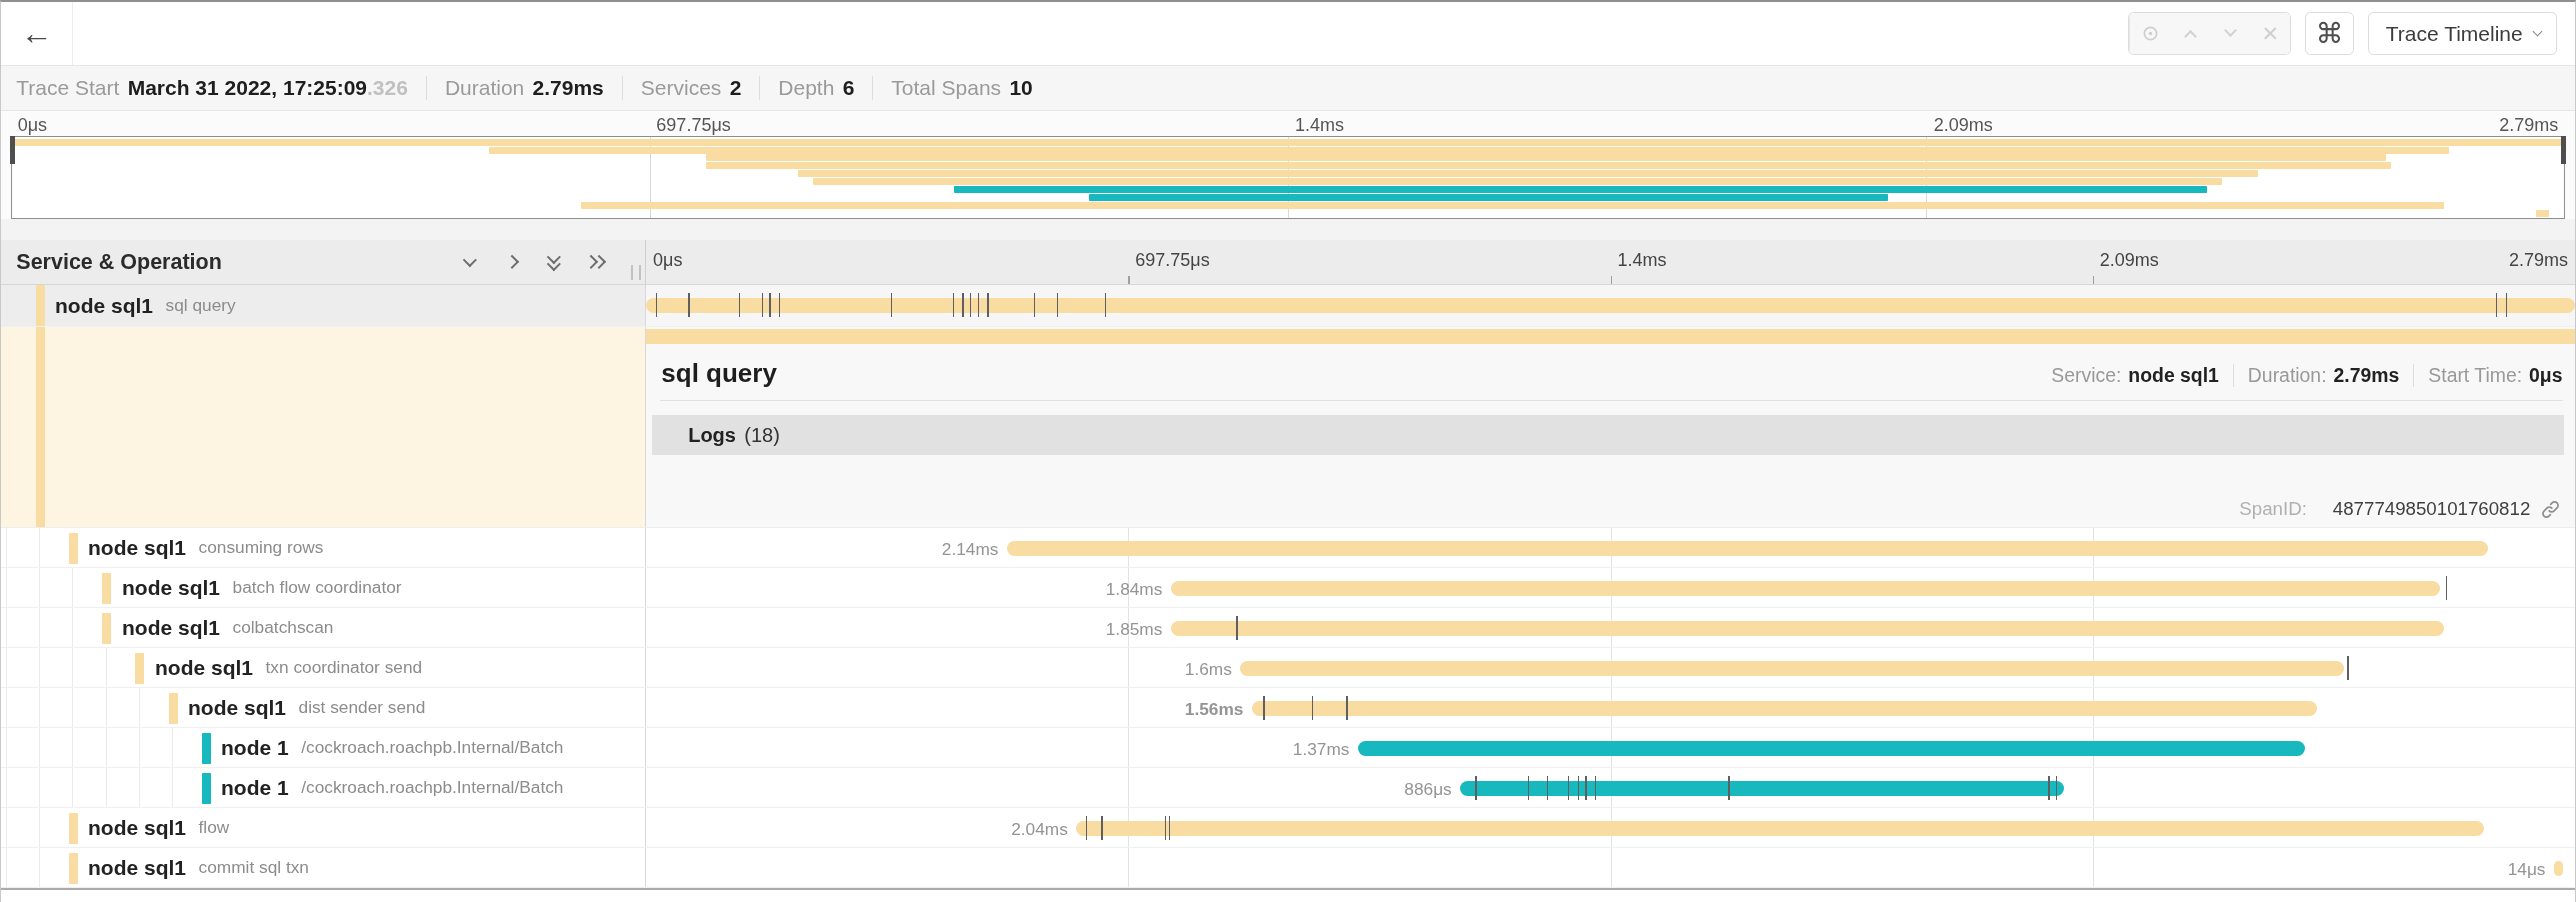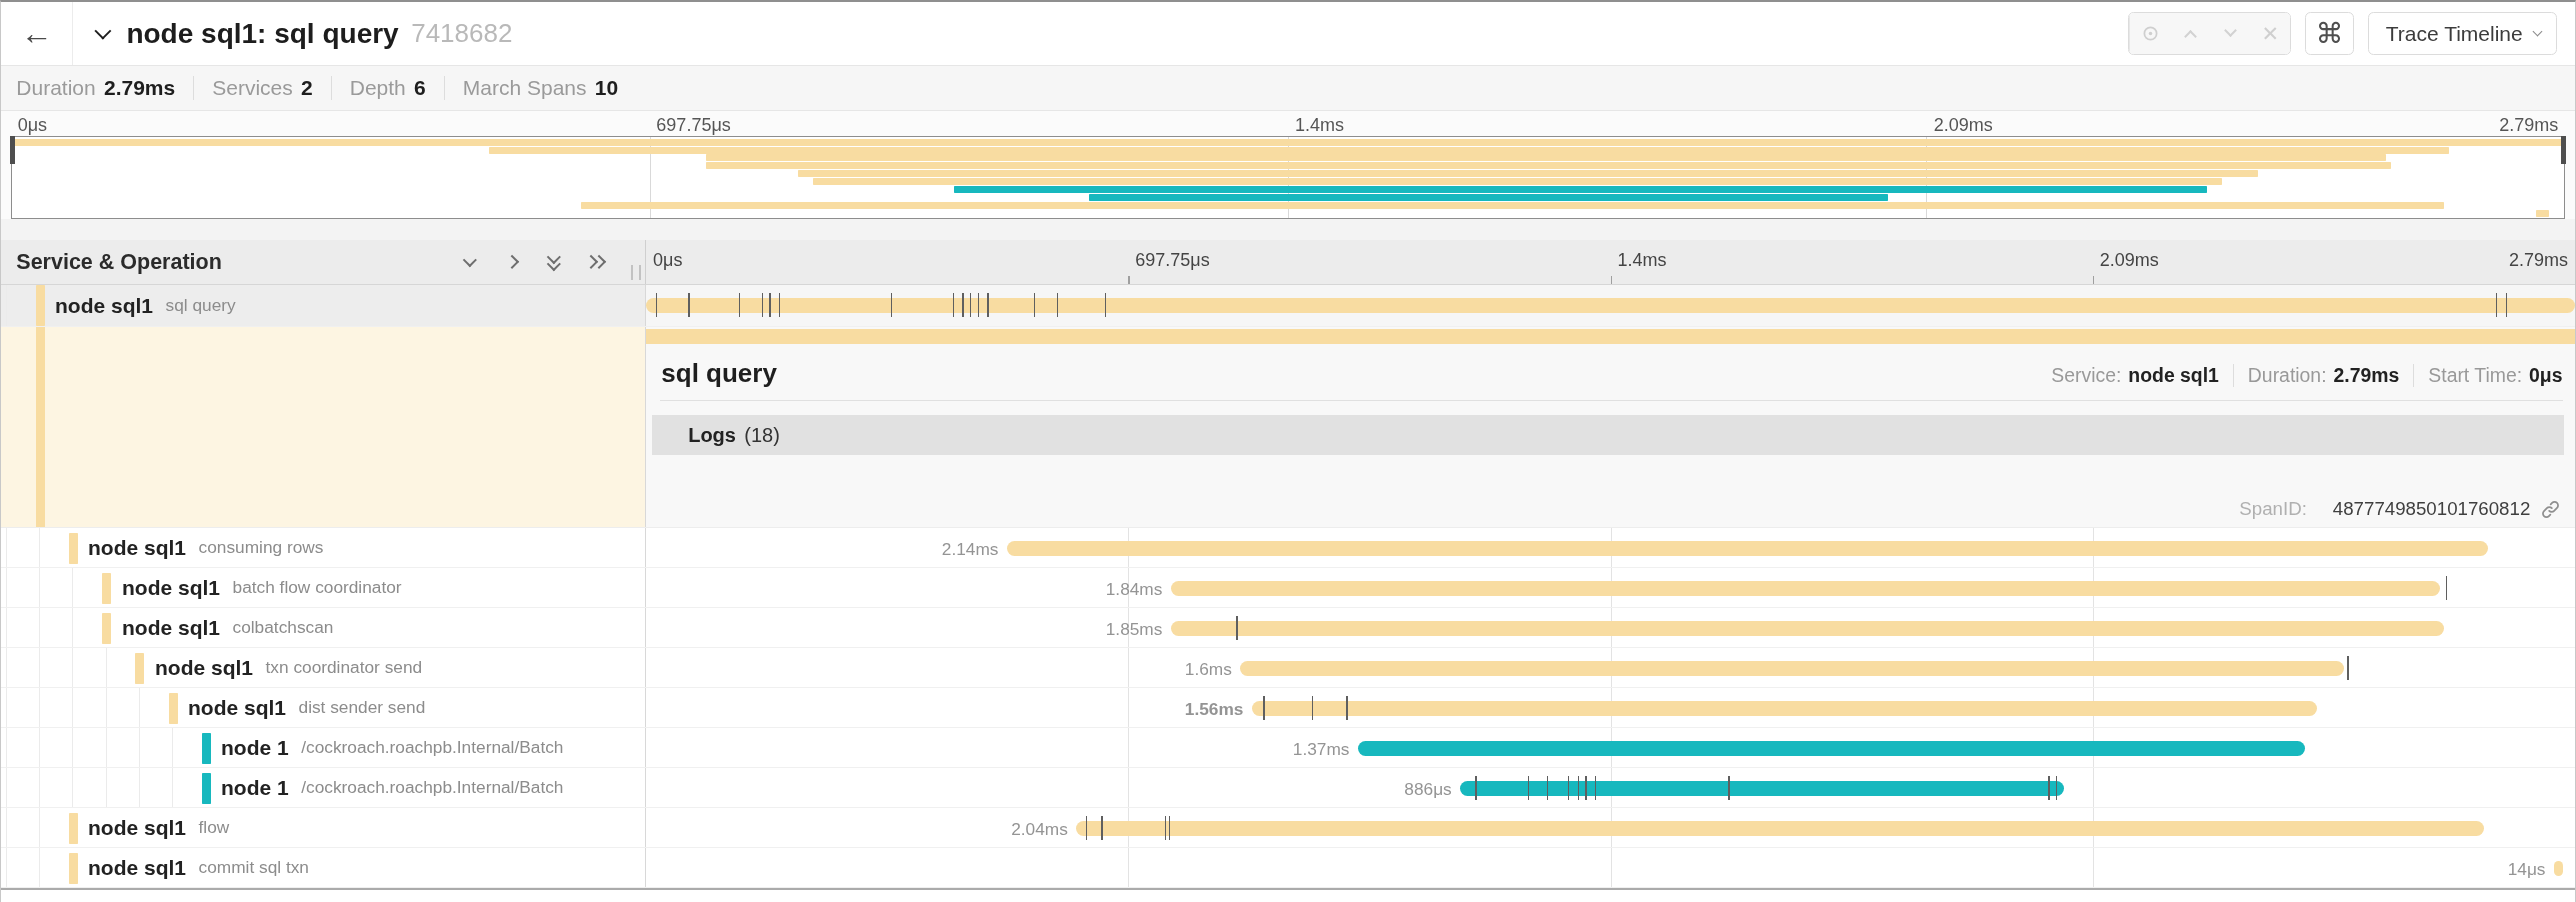--- a/index.html
+++ b/index.html
@@ -118,25 +118,20 @@
 </style>
 </head>
 <body>
 
 <div class="app">
 
   <div class="app-header">
     <div class="back-btn">
         <span>←</span>
       </div>
-    <div class="title-wrap">
-      <span class="chev title-chev"></span>
-      <span class="page-title">node sql1: sql query</span>
-      <span class="trace-id">7418682</span>
-    </div>
     <div class="header-right">
       <div class="find-box">
         <div class="find-icons">
           <span class="find-ic">
             <svg width="21" height="21" viewBox="0 0 24 24" fill="none" stroke="#cfcfcf" stroke-width="2">
                 <circle cx="12" cy="12" r="7"></circle>
                 <circle cx="12" cy="12" r="2" fill="#cfcfcf" stroke="none"></circle>
               </svg>
           </span>
           <span class="find-ic">
@@ -152,34 +147,39 @@
           <span>⌘</span>
         </div>
       <div class="btn view-btn">
         <span>Trace Timeline</span>
         <span class="chev view-chev"></span>
       </div>
     </div>
   </div>
 
   <div class="trace-info">
+      <span class="ti-item">
+        <span class="ti-label">Trace Start</span>
+        <span class="ti-value">March 31 2022, 17:25:09</span>
+        <span class="ti-suffix">.326</span>
+      </span>
       <span class="ti-item">
         <span class="ti-label">Duration</span>
         <span class="ti-value">2.79ms</span>
       </span>
       <span class="ti-item">
         <span class="ti-label">Services</span>
         <span class="ti-value">2</span>
       </span>
       <span class="ti-item">
         <span class="ti-label">Depth</span>
         <span class="ti-value">6</span>
       </span>
       <span class="ti-item">
-        <span class="ti-label">March Spans</span>
+        <span class="ti-label">Total Spans</span>
         <span class="ti-value">10</span>
       </span>
     </div>
 
   <div class="minimap">
     <div class="tick-row">
         <span class="tick-label" style="left: 7px;">0μs</span>
         <span class="tick-label" style="left: calc(25% + 7px);">697.75μs</span>
         <span class="tick-label" style="left: calc(50% + 7px);">1.4ms</span>
         <span class="tick-label" style="left: calc(75% + 7px);">2.09ms</span>

